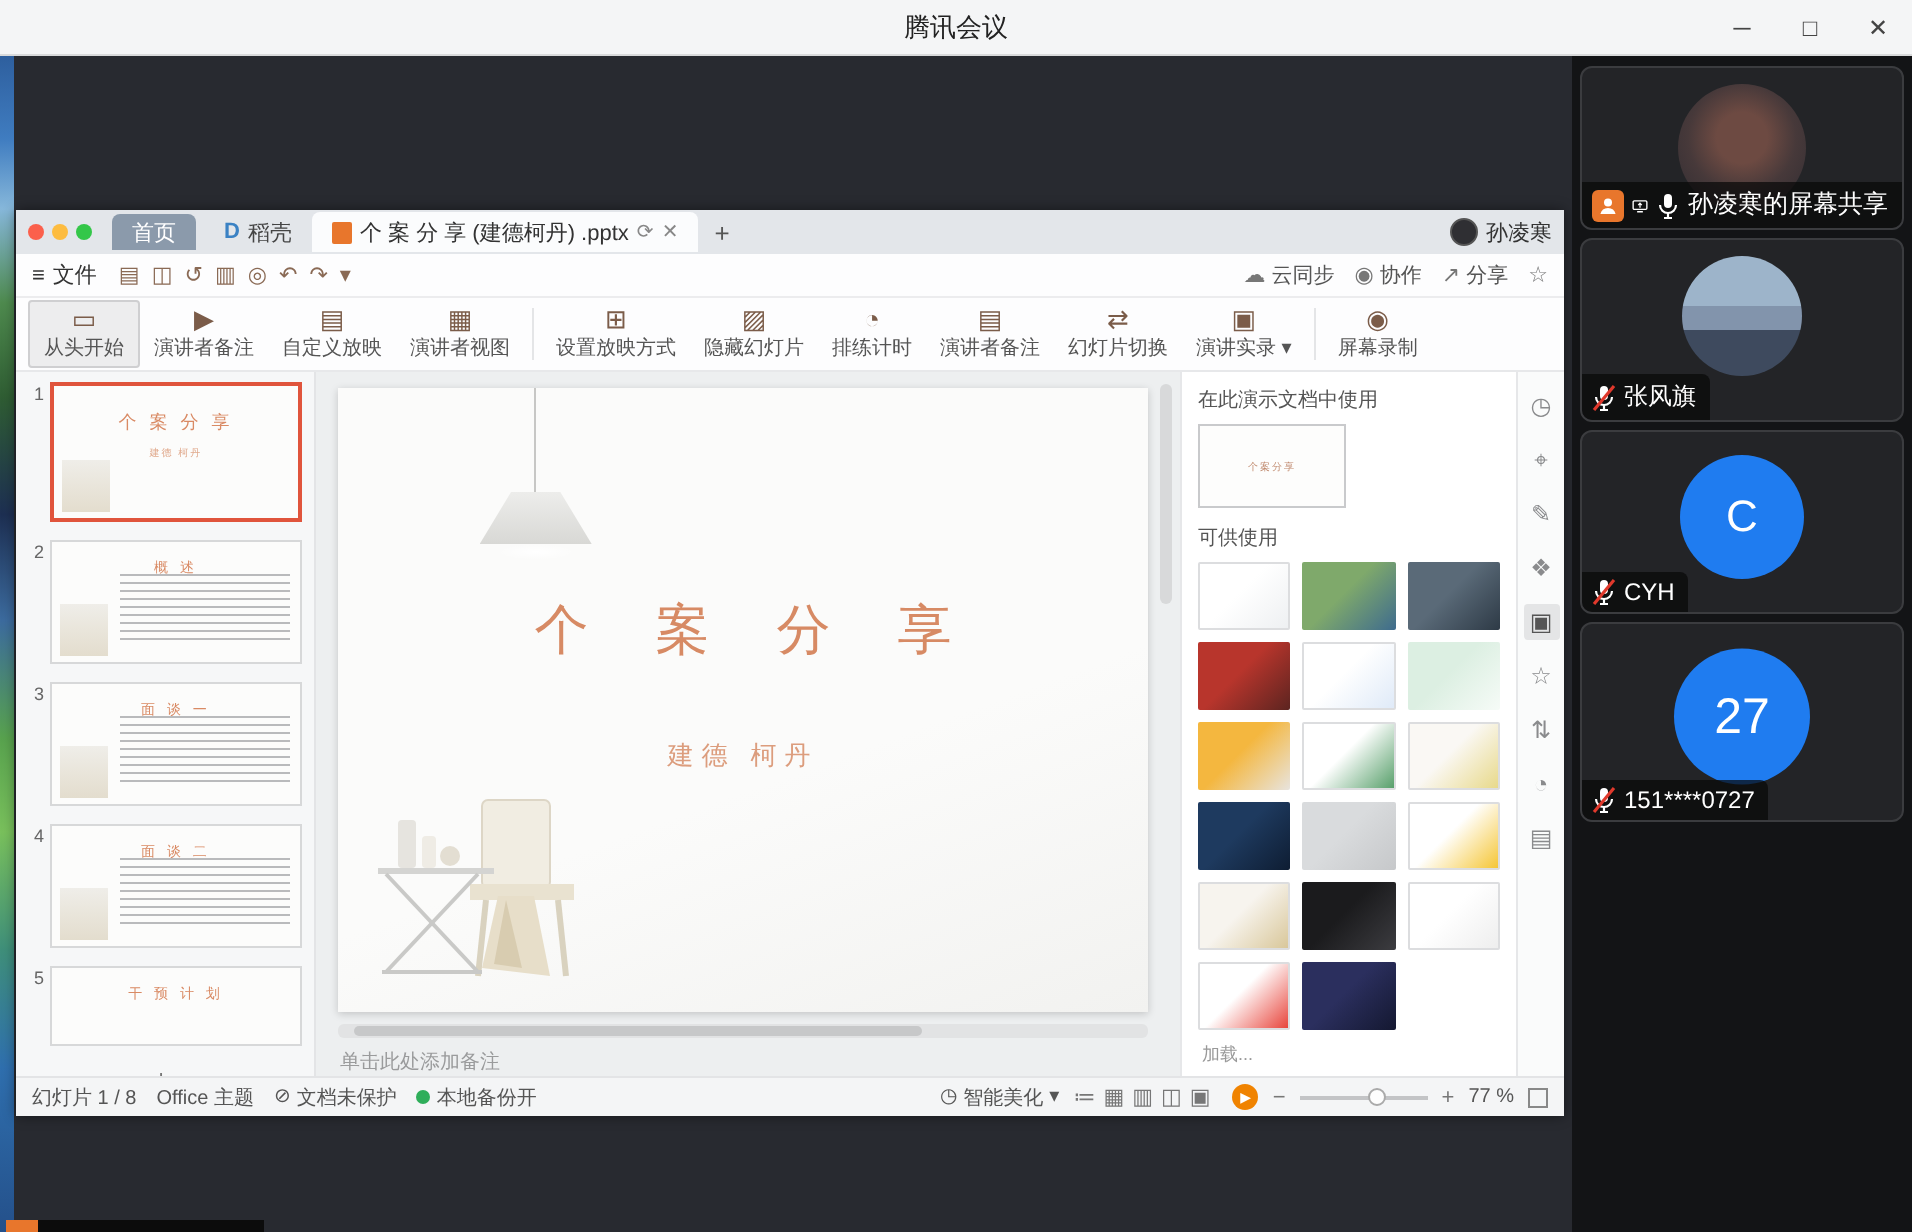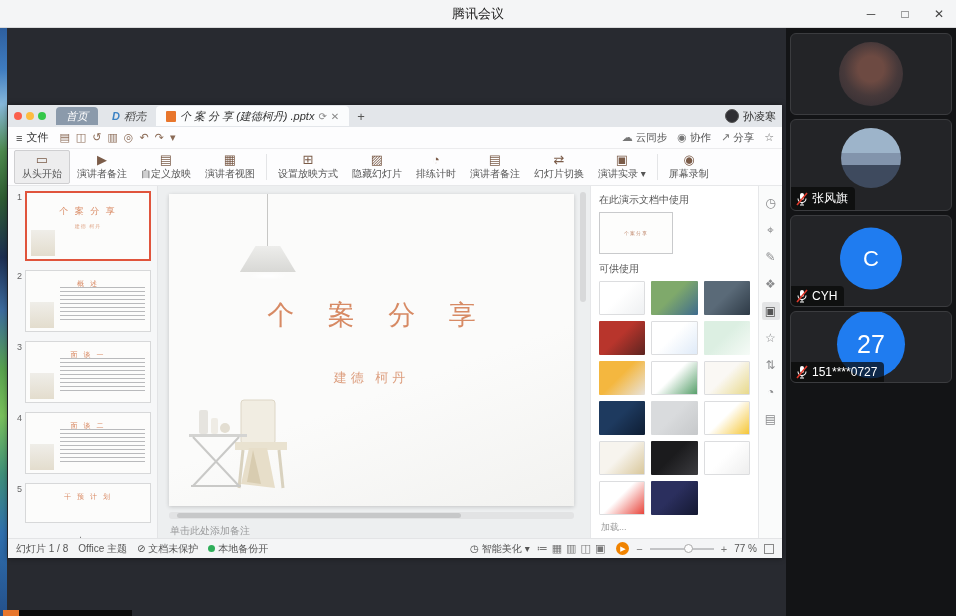--- a/index.html
+++ b/index.html
@@ -32,21 +32,21 @@
   .wps { position:absolute; left:8px; top:77px; width:774px; height:453px;
     background:#fff; display:flex; flex-direction:column; font-size:11px; color:#333;
     box-shadow:0 0 6px rgba(0,0,0,.45); }
 
   .wps-tabbar { height:22px; background:#e3e6ea; display:flex; align-items:center;
     padding:0 6px; flex:0 0 22px; }
   .dots { display:flex; gap:4px; margin-right:10px; }
   .dot { width:8px; height:8px; border-radius:50%; }
   .dot.r{background:#fb604c}.dot.y{background:#fdbc40}.dot.g{background:#34c749}
   .tab { height:18px; display:flex; align-items:center; gap:4px; padding:0 10px;
-    font-size:11px; border-radius:4px 4px 0 0; cursor:default;font-style:italic; }
+    font-size:11px; border-radius:4px 4px 0 0; cursor:default; }
   .tab.home { background:#8b9aab; color:#fff; margin-right:4px; }
   .tab.docer { color:#444; }
   .docer-d { color:#3b82c4; font-weight:bold; font-size:11px; }
   .tab.doc { background:#fbfcfd; color:#333; height:20px; }
   .doc-ic { width:10px; height:11px; background:#e8762c; border-radius:1px; display:inline-block; }
   .tab .tclose,.tab .tsync { color:#888; font-size:10px; }
   .tab-plus { margin-left:8px; color:#555; font-size:13px; }
   .tabbar-user { margin-left:auto; display:flex; align-items:center; gap:4px; color:#333; }
   .tabbar-user .uav { width:14px; height:14px; border-radius:50%; background:#2f2f33;
     border:1px solid #555; }
@@ -147,21 +147,21 @@
   .zslider .knob { position:absolute; left:54%; top:-4px; width:9px; height:9px;
     border-radius:50%; background:#fdfdfd; border:1px solid #aaa; }
   .fsbox { width:10px; height:10px; border:1px solid #888; }
 
   
   .sidebar { width:170px; background:#131416; padding:5px 0 0 0; overflow:hidden; }
   .tile { position:relative; margin:0 4px 4px 4px; height:92px; background:#232427;
     border:1px solid #3b3c3f; border-radius:6px; overflow:hidden; }
   .tile.t1 { height:82px; }
   .tile.t2 { height:108px; border:2px solid #25a461; }
-  .tile.t6 { height:72px; }
+  .tile.t6 { height:100px; }
   .avatar { position:absolute; left:50%; top:8px; transform:translateX(-50%);
     width:60px; height:60px; border-radius:50%; }
   .av1 { width:64px; height:64px; background:radial-gradient(circle at 50% 42%,#6d4a42 0 26%,#47393a 55%,#332e33 90%); }
   .av2 { background:linear-gradient(180deg,#9db4ca 0 42%,#8294ac 42% 62%,#3e4a5e 62%); }
   .av3 { background:radial-gradient(circle at 50% 28%,#c8442e 0 18%,#8e2c1c 55%,#54170f 95%); }
   .initial { position:absolute; left:50%; top:50%; transform:translate(-50%,-54%);
     width:62px; height:62px; border-radius:50%; background:#1f7cf0; color:#fff;
     display:flex; align-items:center; justify-content:center; font-size:22px; }
   .t6 .initial { width:68px; height:68px; font-size:25px; }
   .video { position:absolute; inset:0;
@@ -442,20 +442,40 @@
       <div class="share-badge">
         <div class="ob"></div>
         <div class="bb"></div>
       </div>
     </div>
 
     <div class="sidebar">
 
       <div class="tile t1">
         <div class="avatar av1"></div>
+        <div class="nlabel">
+          <span class="hostbadge">
+            <svg width="10" height="10" viewBox="0 0 10 10">
+                <circle cx="5" cy="3.2" r="2" fill="#fff"></circle>
+                <path d="M1.2 9 A3.9 3.9 0 0 1 8.8 9 Z" fill="#fff"></path>
+              </svg>
+          </span>
+          <svg width="14" height="12" viewBox="0 0 14 12">
+              <rect x="1" y="1.5" width="12" height="7.5" rx="1" fill="none" stroke="#fff" stroke-width="1.2"></rect>
+              <path d="M7 7.5 V3.8 M5.4 5.2 L7 3.6 L8.6 5.2" stroke="#fff" stroke-width="1.1" fill="none"></path>
+              <line x1="4.5" y1="11" x2="9.5" y2="11" stroke="#fff" stroke-width="1.2"></line>
+            </svg>
+          <svg class="micwrap" width="12" height="14" viewBox="0 0 12 14">
+              <rect x="4" y="1" width="4" height="7" rx="2" fill="#fff"></rect>
+              <path d="M2 6.5 a4 4 0 0 0 8 0" fill="none" stroke="#fff" stroke-width="1.1"></path>
+              <line x1="6" y1="10.5" x2="6" y2="12.5" stroke="#fff" stroke-width="1.1"></line>
+              <line x1="4" y1="13" x2="8" y2="13" stroke="#fff" stroke-width="1.1"></line>
+            </svg>
+          <span>孙凌寒的屏幕共享</span>
+        </div>
       </div>
 
 
       <div class="tile">
         <div class="avatar av2"></div>
         <div class="nlabel">
           <svg class="micwrap" width="12" height="14" viewBox="0 0 12 14">
               <rect x="4" y="1" width="4" height="7" rx="2" fill="#fff"></rect>
               <path d="M2 6.5 a4 4 0 0 0 8 0" fill="none" stroke="#fff" stroke-width="1.1"></path>
               <line x1="6" y1="10.5" x2="6" y2="12.5" stroke="#fff" stroke-width="1.1"></line>

